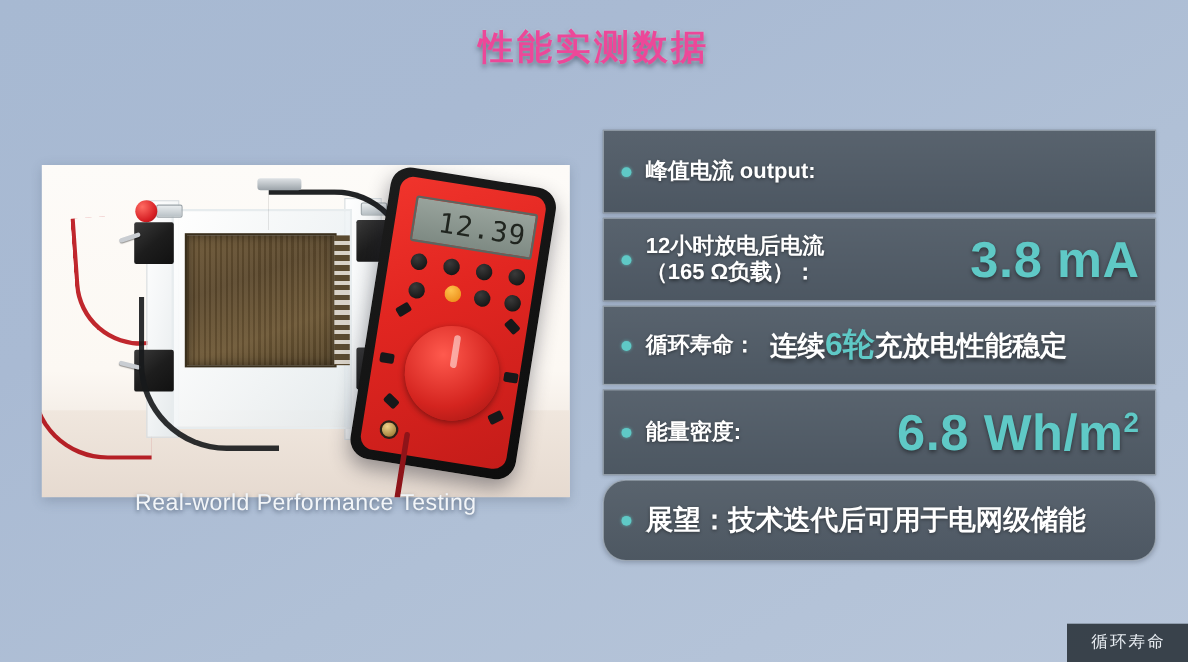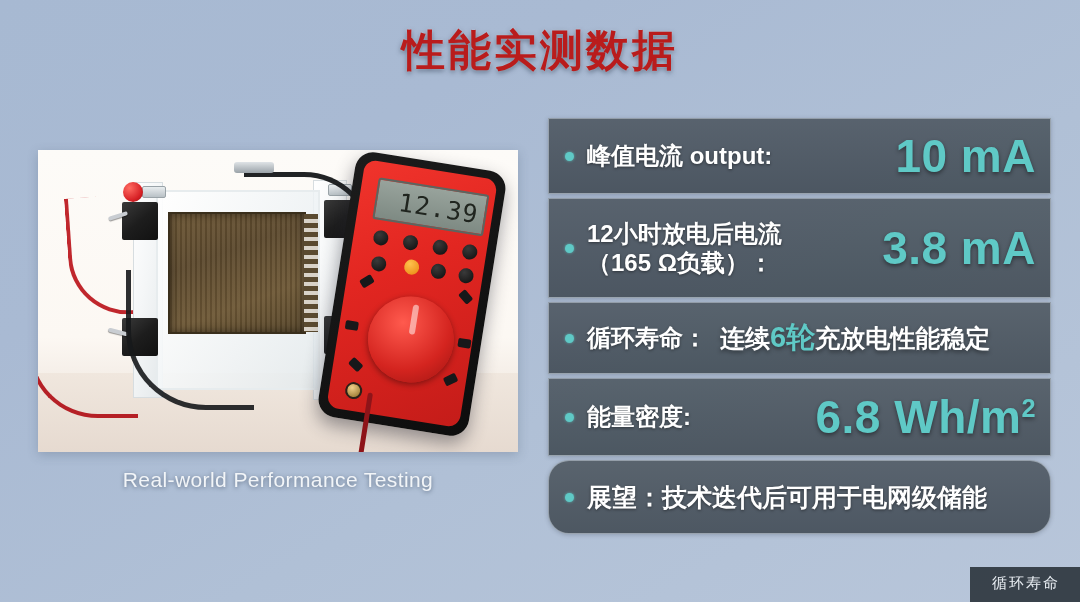--- a/index.html
+++ b/index.html
@@ -8,22 +8,22 @@
     font-family:"Liberation Sans","DejaVu Sans",sans-serif;
     background:linear-gradient(150deg,#a7b9d2 0%,#a9bad3 28%,#b0c0d6 60%,#b8c6da 100%);
     position:relative;
   }
   #slide { position:absolute; inset:0; }
 
   
   .title {
     position:absolute; left:0; top:22px; width:100%;
     text-align:center;
-    font-size:43px; font-weight:bold; letter-spacing:3px;
-    color:#b91c1c;
+    font-size:32px; font-weight:bold; letter-spacing:3px;
+    color:#ec4899;
     text-shadow:0 2px 5px rgba(40,55,75,.55), 0 0 2px rgba(255,255,255,.5);
   }
 
   
   .photo-wrap { position:absolute; left:38px; top:150px; width:480px; height:302px; }
   .photo {
     position:absolute; inset:0; overflow:hidden;
     background:linear-gradient(180deg,#fdfbf8 0%,#fcf8f3 62%,#f3ece5 78%,#ece3da 100%);
     box-shadow:0 3px 10px rgba(60,75,95,.25);
   }
@@ -155,48 +155,48 @@
   .jack {
     position:absolute; width:17px; height:17px; border-radius:50%;
     background:radial-gradient(circle at 35% 30%,#f0cf8a,#8a6a22);
     border:2px solid #2a2118;
   }
   .meter-lead {
     position:absolute; width:5px; height:90px; background:#8e1419;
     bottom:-60px; border-radius:3px;
   }
   .photo-caption {
-    position:absolute; left:38px; top:468px; width:480px;
+    position:absolute; left:38px; top:446px; width:480px;
     text-align:center; font-size:21px; color:#f2f5f8; letter-spacing:.4px;
     text-shadow:0 1px 4px rgba(40,55,75,.6);
   }
 
   
   .panel { position:absolute; left:548px; top:118px; width:503px; height:412px; }
   .row {
     position:relative; width:100%;
     background:linear-gradient(180deg,rgba(82,92,102,.93),rgba(69,79,89,.93));
     border:1px solid rgba(205,216,228,.55);
     display:flex; align-items:center;
     padding:0 14px 0 16px;
     margin-bottom:4px;
     box-shadow:0 1px 4px rgba(35,45,60,.25);
   }
   .row.r1 { height:76px; }
-  .row.r2 { height:100px;justify-content:flex-end; }
+  .row.r2 { height:76px;justify-content:flex-end; }
   .row.r3 { height:72px; }
   .row.r4 { height:78px; }
   .row.r5 { height:74px;border-radius:21px; }
   .bullet {
     flex:0 0 auto; width:9px; height:9px; border-radius:50%;
     background:#5fc9c6; margin-right:13px;
     box-shadow:0 0 3px rgba(95,201,198,.8);
   }
   .label {
-    color:#ffffff; font-weight:bold; font-size:24px; line-height:1.22;
+    color:#ffffff; font-weight:bold; font-size:20px; line-height:1.22;
     text-shadow:0 1px 3px rgba(0,0,0,.45);
     white-space:pre-line;
   }
   .label.sub { text-align:left; }
   .value {
     margin-left:auto; color:#5fc9c6; font-weight:bold;
     text-shadow:0 2px 4px rgba(0,0,0,.45);
     white-space:nowrap;
   }
   .value.big { font-size:46px; letter-spacing:.5px; }
@@ -286,21 +286,20 @@
     </div>
   </div>
 
   <div class="photo-caption">Real-world Performance Testing</div>
 
   <div class="panel">
 
     <div class="row r1">
       <span class="bullet"></span>
       <span class="label">峰值电流 output:</span>
-      <span class="value big">10 mA</span>
     </div>
 
     <div class="row r2">
       <span class="bullet"></span>
       <span class="label sub">12小时放电后电流
 （165 Ω负载）：</span>
       <span class="value big">3.8 mA</span>
     </div>
 
     <div class="row r3">

